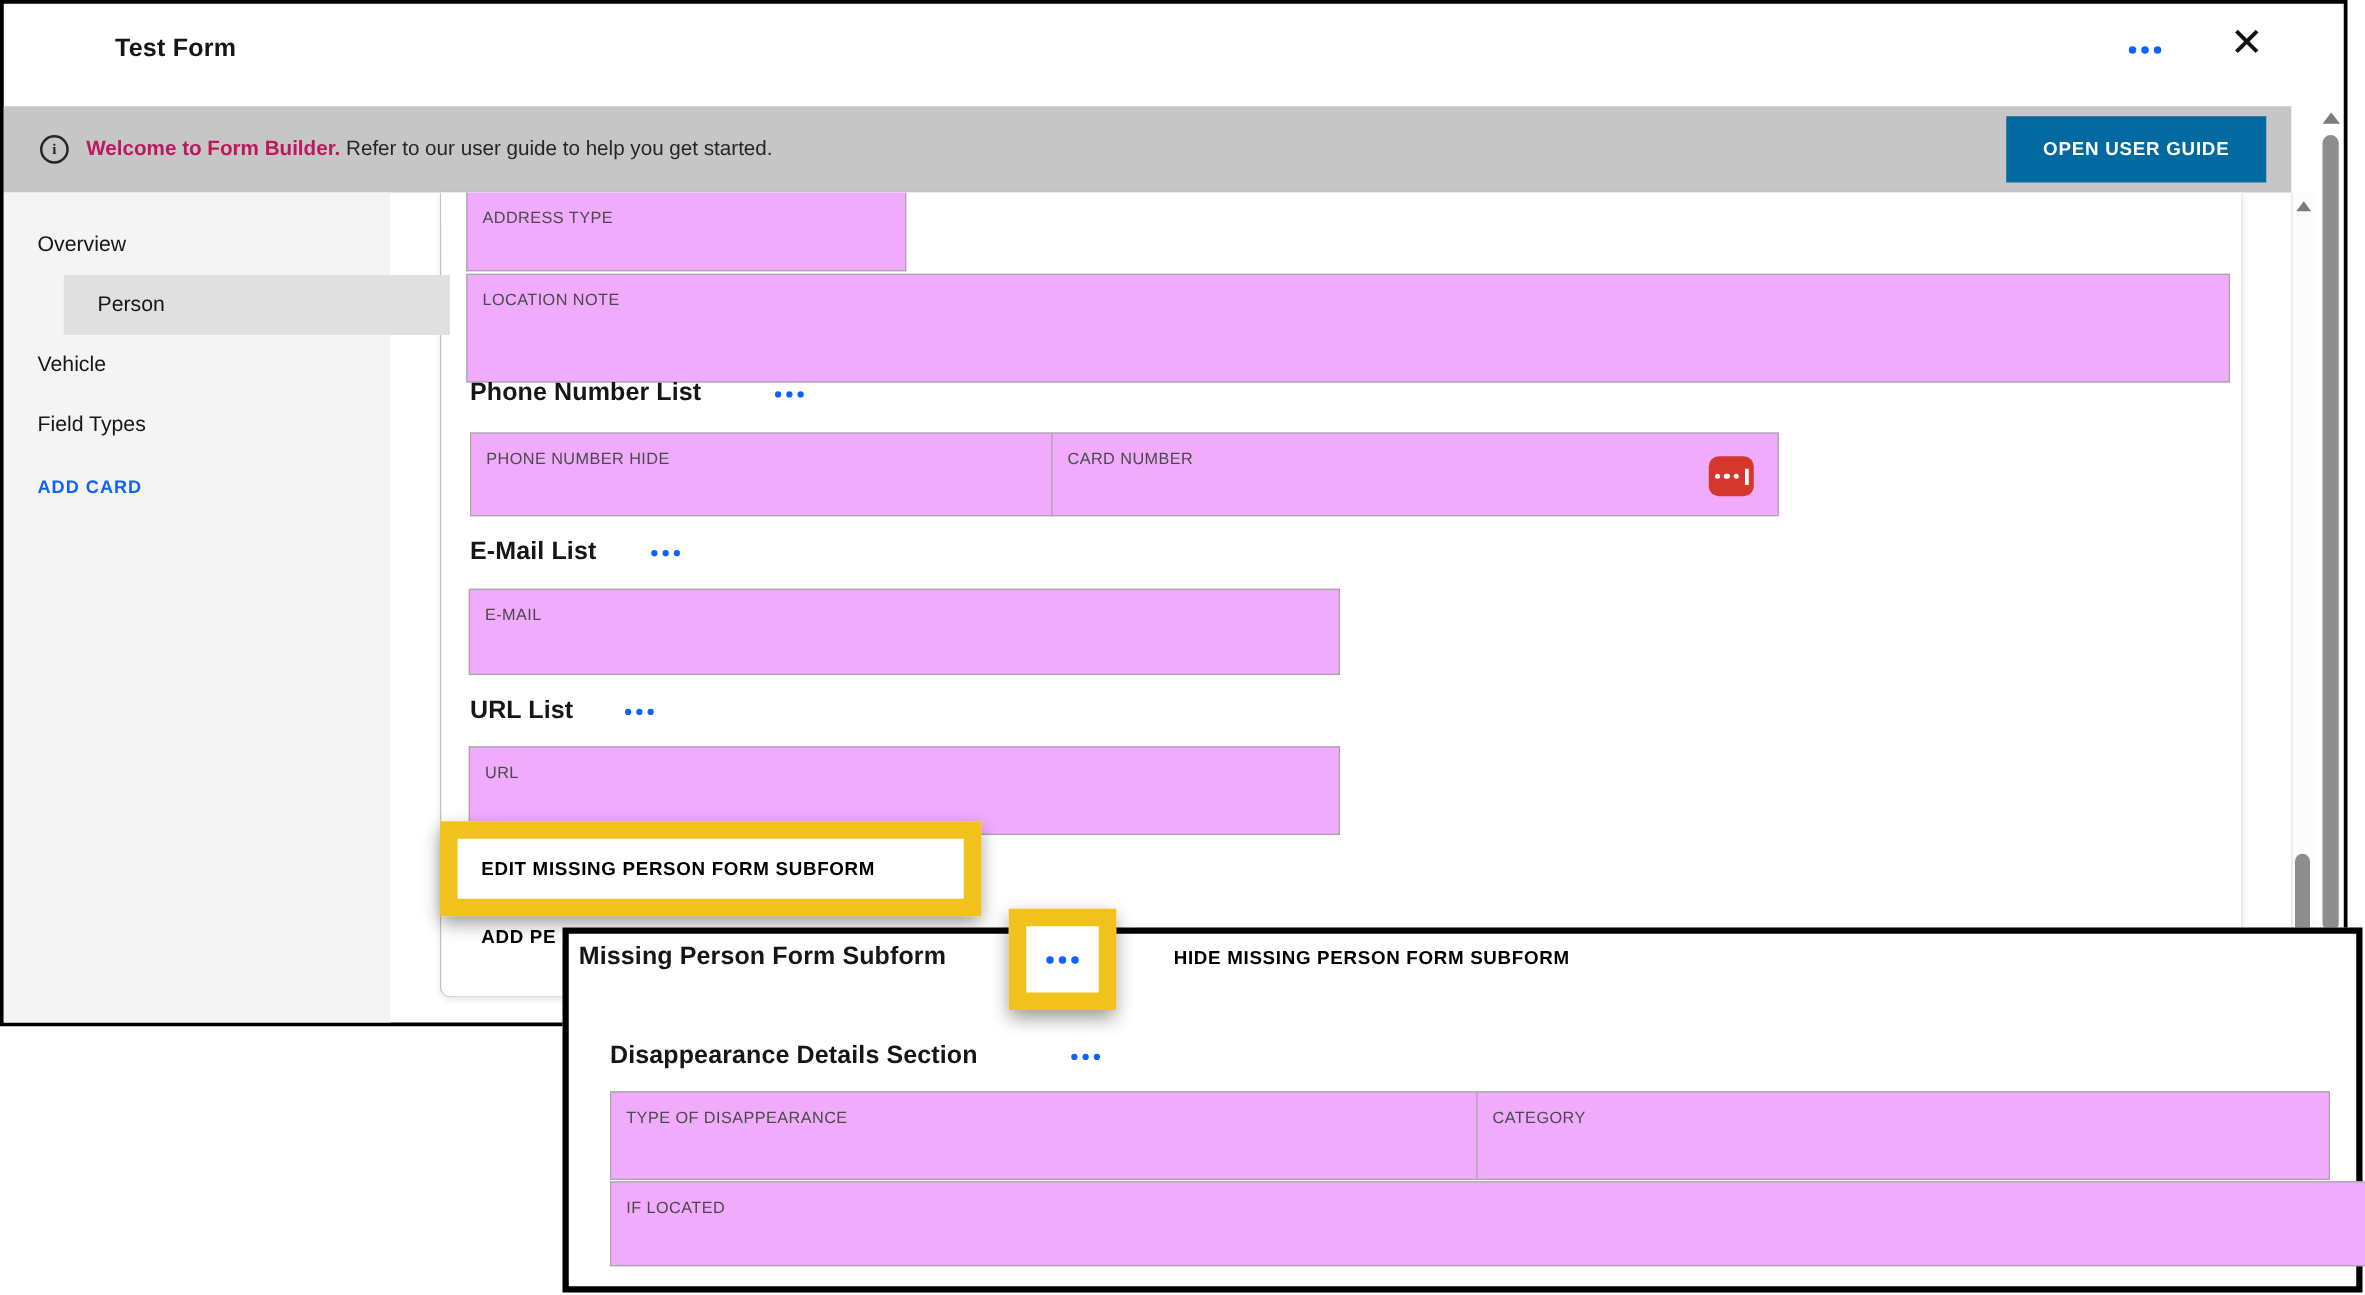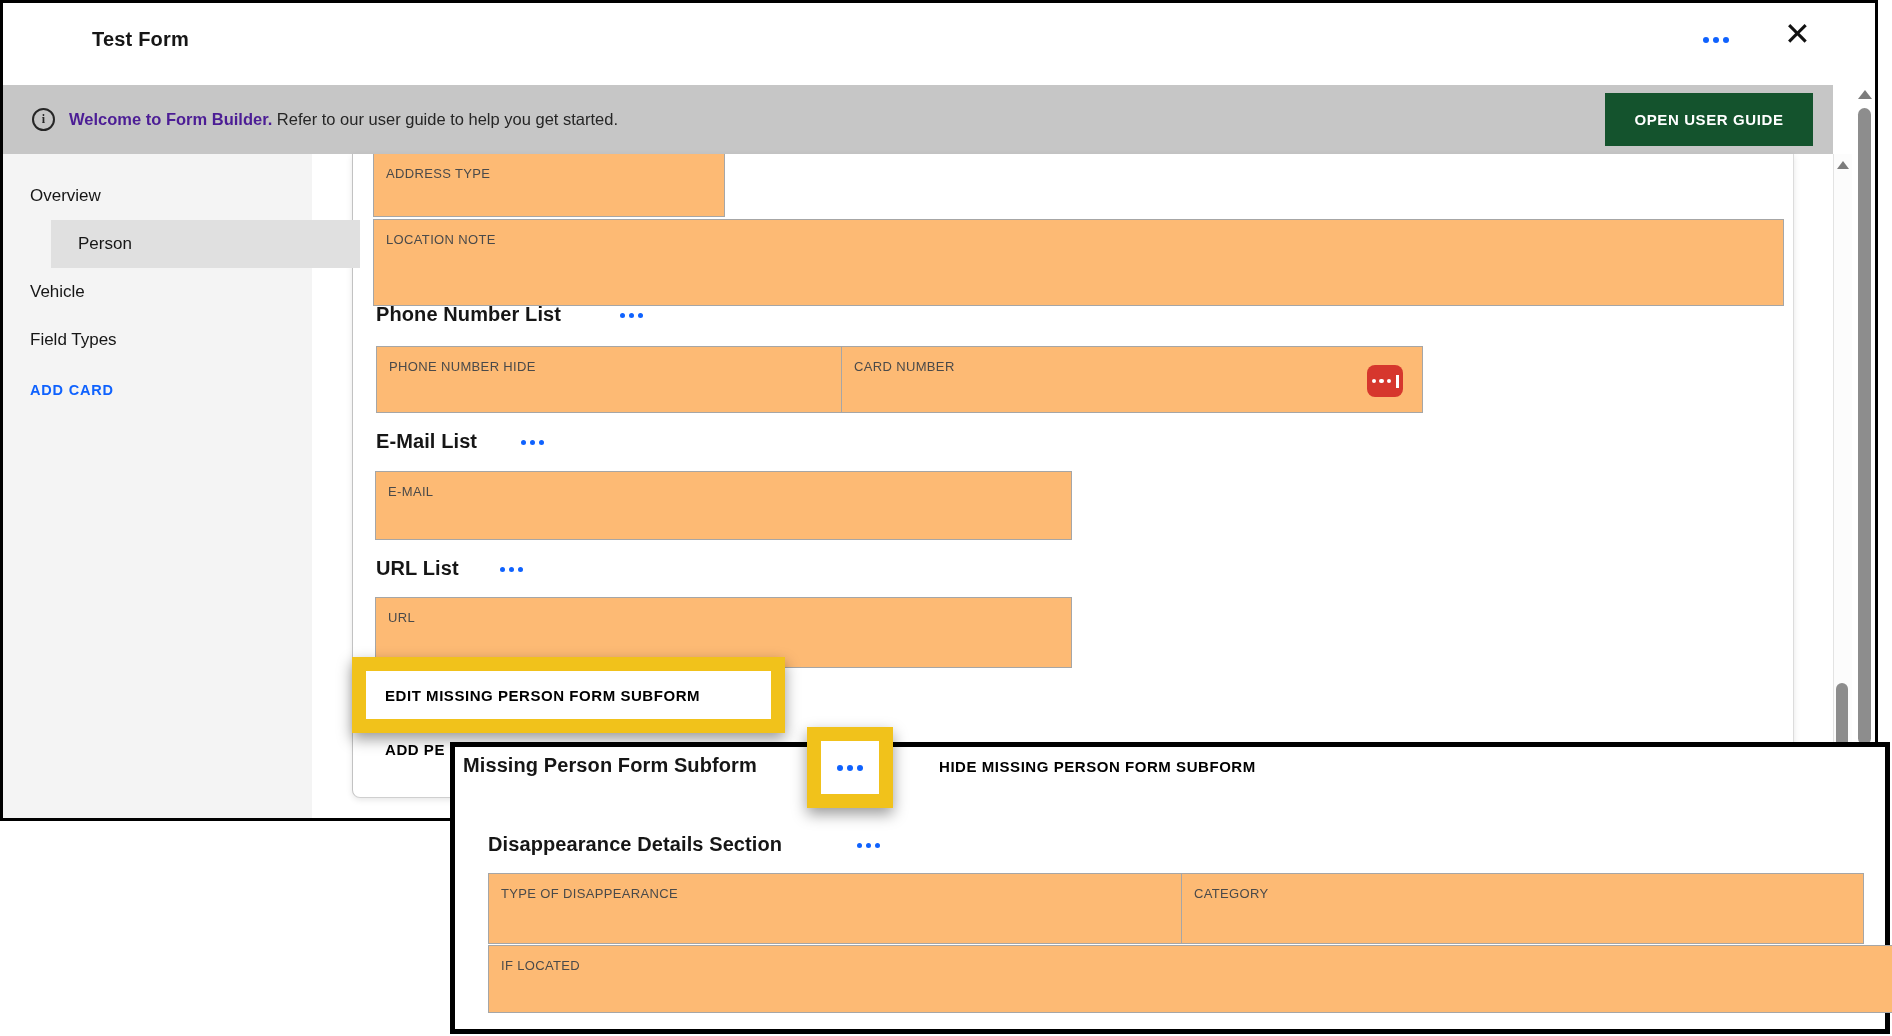--- a/index.html
+++ b/index.html
@@ -16,43 +16,43 @@
   
   .dots{display:flex;align-items:center;gap:4px;height:8px;}
   .dots .dot{width:6px;height:6px;border-radius:50%;background:#0f62fe;}
   .dots.sm .dot{width:5px;height:5px;}
 
   
   .banner{left:3px;top:85px;width:1830px;height:69px;background:#c6c6c6;display:flex;align-items:center;padding-left:29px;z-index:2;}
   .info-icon{width:19px;height:19px;border:2px solid #262626;border-radius:50%;display:flex;align-items:center;justify-content:center;
              font-size:12px;font-weight:700;color:#262626;font-family:"Liberation Serif","DejaVu Serif",serif;flex:0 0 auto;}
   .banner-text{margin-left:14px;font-size:16.5px;color:#262626;}
-  .banner-text b{font-weight:700;color:#4c1d95;}
-  .guide-btn{left:1605px;top:93px;width:208px;height:53px;background:#14532d;color:#fff;border:none;
+  .banner-text b{font-weight:700;color:#be185d;}
+  .guide-btn{left:1605px;top:93px;width:208px;height:53px;background:#0369a1;color:#fff;border:none;
              font-family:inherit;font-size:15px;font-weight:700;letter-spacing:.6px;z-index:3;cursor:pointer;
              display:flex;align-items:center;justify-content:center;}
 
   
   .scroll-arrow{width:0;height:0;border-left:7px solid transparent;border-right:7px solid transparent;border-bottom:9px solid #7c7c7c;z-index:2;}
   .outer-thumb{left:1858px;top:108px;width:13px;height:637px;border-radius:7px;background:#8d8d8d;z-index:2;}
   .inner-track{left:1833px;top:154px;width:19px;height:661px;background:#fcfcfc;border-left:1px solid #e3e3e3;z-index:2;}
   .inner-thumb{left:1836px;top:683px;width:12px;height:130px;border-radius:6px;background:#8d8d8d;z-index:3;}
 
   
   .sidebar{left:3px;top:154px;width:309px;height:664px;background:#f4f4f4;z-index:2;}
   .side-item{left:3px;width:309px;height:48px;display:flex;align-items:center;padding-left:27px;font-size:17px;color:#161616;z-index:3;cursor:pointer;}
   .side-item.selected{background:#e0e0e0;}
   .side-link{left:3px;width:309px;height:48px;display:flex;align-items:center;padding-left:27px;font-size:14.5px;font-weight:600;
              letter-spacing:.8px;color:#0f62fe;z-index:3;cursor:pointer;}
 
   
   .card{left:352px;top:154px;width:1442px;height:644px;background:#fff;border-left:1px solid #c2c2c2;border-right:1px solid #dcdcdc;
         border-bottom:1px solid #cfcfcf;border-radius:0 0 8px 8px;box-shadow:0 2px 6px rgba(0,0,0,.10);z-index:2;}
 
-  .fbox{background:#fdba74;border:1px solid #a6a6a6;z-index:3;}
+  .fbox{background:#f0abfc;border:1px solid #a6a6a6;z-index:3;}
   .fbox.cut-top{border-top:none;}
   .fbox .flabel{position:absolute;left:12px;top:12px;font-size:13px;color:#4a4a4a;letter-spacing:.35px;}
 
   .sec-heading{font-size:20px;font-weight:700;color:#161616;z-index:3;letter-spacing:.1px;}
 
   
   .red-icon{left:1367px;top:365px;width:36px;height:32px;border-radius:8px;background:#d6372d;z-index:4;cursor:pointer;
             display:flex;align-items:center;justify-content:center;gap:3px;}
   .red-icon .wdot{width:4.5px;height:4.5px;border-radius:50%;background:#fff;}
   .red-icon .wbar{width:2.5px;height:13px;background:#fff;margin-left:2px;}

